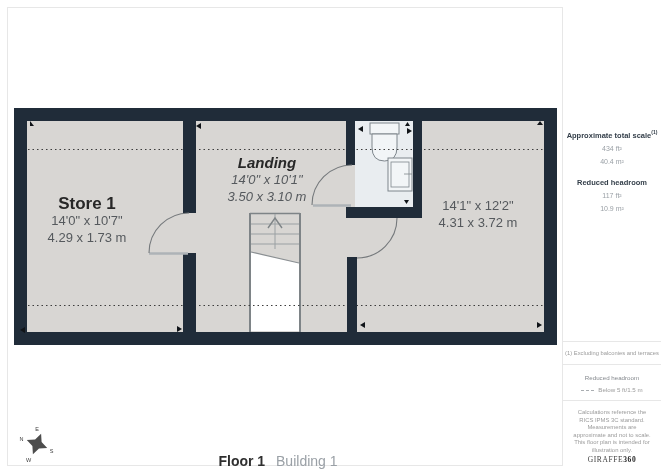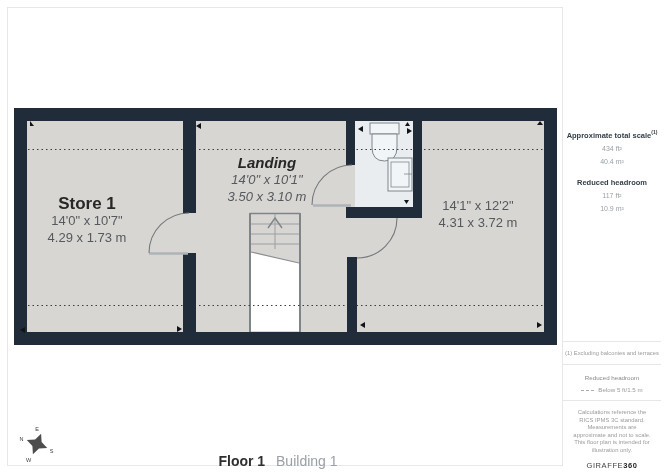--- a/index.html
+++ b/index.html
@@ -29,21 +29,21 @@
   .sb-gap{height:9px;}
   .sb-note{height:23px;border-top:1px solid #e7e7e7;font-size:5.8px;color:#9b9b9b;
     display:flex;align-items:center;justify-content:center;}
   .sb-legend{height:36px;border-top:1px solid #e7e7e7;padding-top:8px;}
   .sb-legend .t{font-size:6.2px;color:#85898e;line-height:9px;}
   .sb-legend .row{margin-top:4px;font-size:6.2px;color:#9b9b9b;}
   .dash-sample{display:inline-block;width:13px;height:0;border-top:1px dashed #a9adb1;
     vertical-align:middle;margin-right:4px;}
   .sb-disc{height:66px;border-top:1px solid #e7e7e7;padding:8px 8px 0 8px;}
   .sb-disc .txt{font-size:5.9px;line-height:7.6px;color:#9b9b9b;}
-  .brand{margin-top:6px;font-size:7.5px;letter-spacing:.6px;color:#3f3f3f;}
+  .brand{font-size:7.5px;letter-spacing:.6px;color:#3f3f3f;font-family:Liberation Serif, serif;}
   .brand .bold{font-weight:700;color:#1f1f1f;}
 
   
   .footer{position:absolute;left:218px;top:453px;width:120px;text-align:center;
     font-size:14px;white-space:nowrap;}
   .footer .floor{font-weight:700;color:#2f2f2f;}
   .footer .building{color:#9aa0a6;margin-left:7px;}
 </style>
 </head>
 <body>

